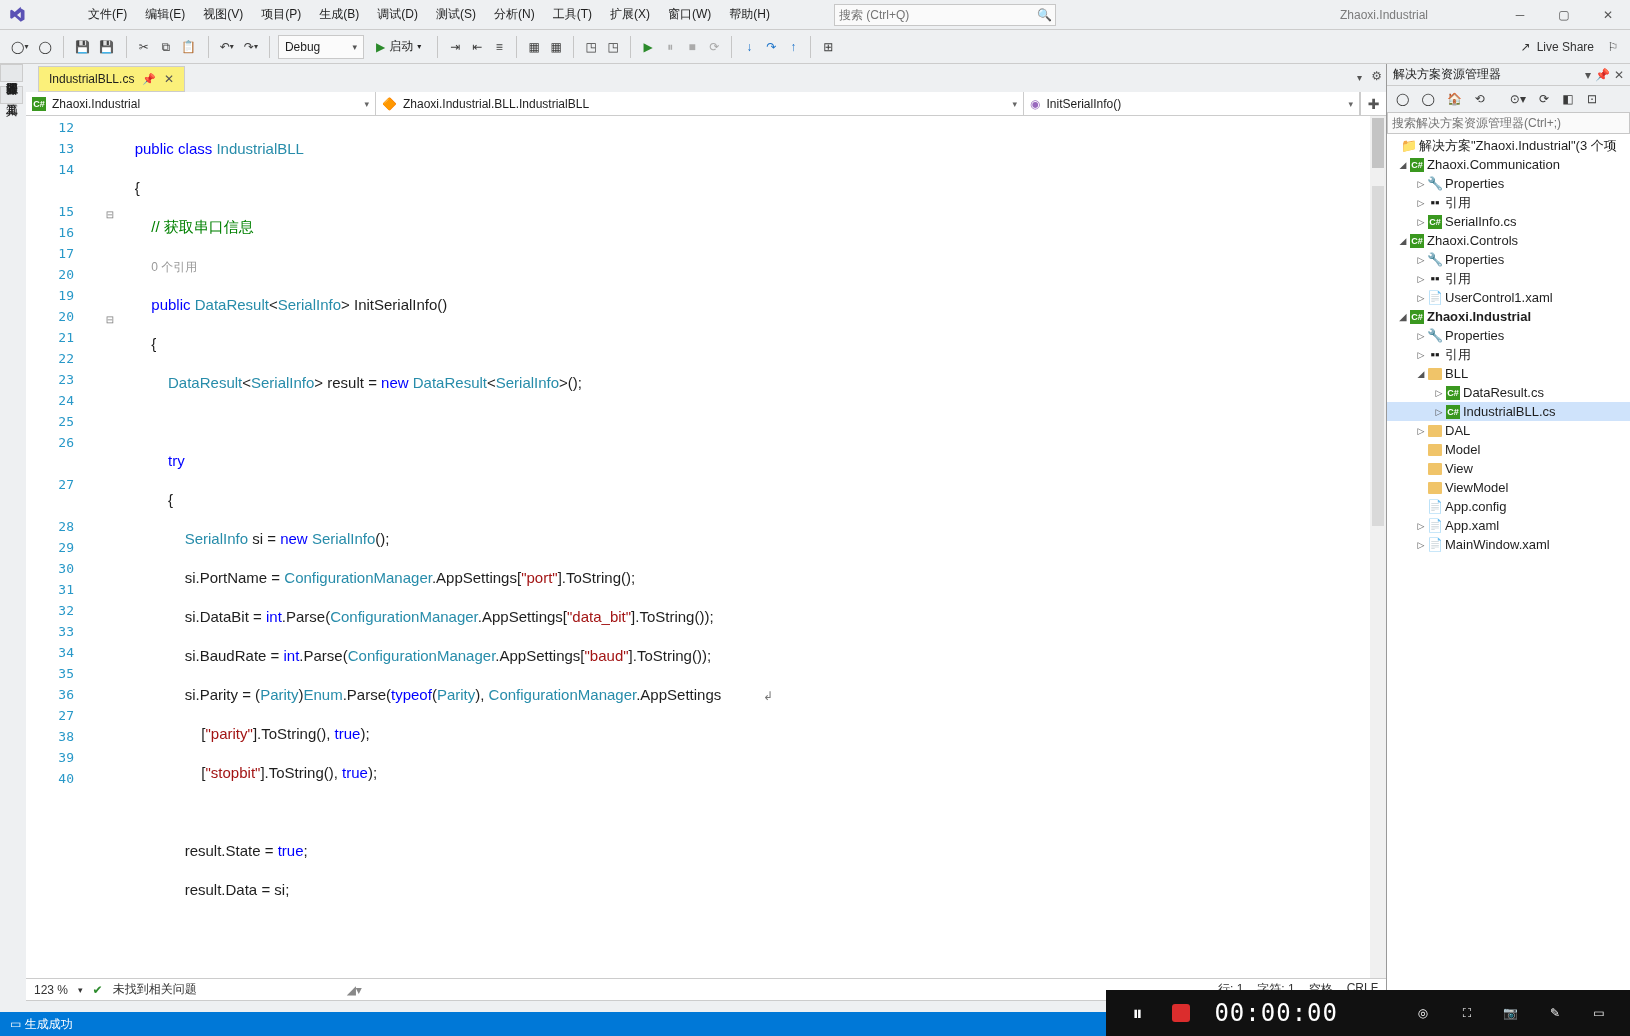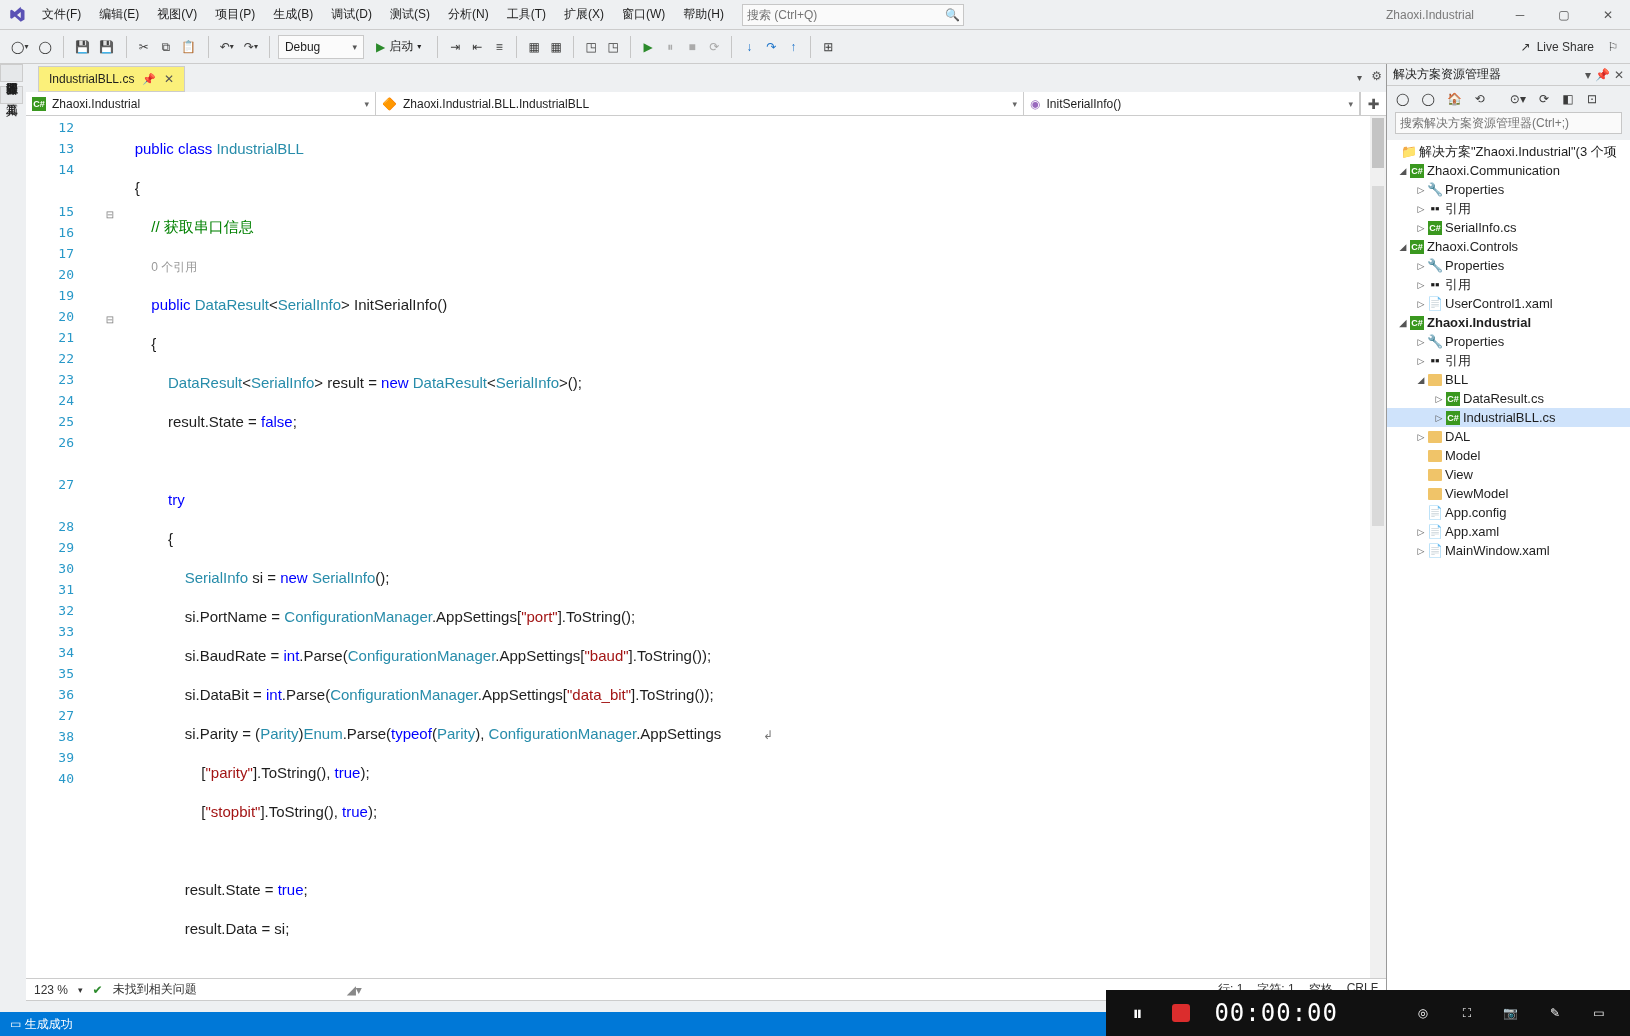--- a/index.html
+++ b/index.html
@@ -1,18 +1,18 @@
 <!DOCTYPE html>
 <html><head>
 <meta charset="utf-8">
 <style>
 * { margin:0; padding:0; box-sizing:border-box; font-family:"Microsoft YaHei","Segoe UI",sans-serif; }
 body { width:1630px; height:1036px; background:#eef0f2; overflow:hidden; position:relative; font-size:12px; color:#1e1e1e; }
 
-.titlebar { height:30px; background:#eef0f2; display:flex; align-items:center; border-bottom:1px solid #ccc; }
+.titlebar { height:30px; background:#eef0f2; display:flex; align-items:center; border-bottom:1px solid #ccc;gap:46px; }
 .vslogo { width:34px; height:30px; display:flex; align-items:center; justify-content:center; color:#5a52b5; font-weight:bold; font-size:14px; }
 .vslogo svg { width:18px; height:18px; }
 .menus { display:flex; gap:2px; }
 .menus div { padding:5px 8px; cursor:default; }
 .search { margin-left:10px; width:222px; height:22px; border:1px solid #c7c7c7; background:#fafafa; display:flex; align-items:center; padding:0 4px; }
 .search input { flex:1; border:none; outline:none; background:transparent; font-size:12px; }
 .search .sicon { width:14px; color:#555;}
 .titproj { margin-left:auto; margin-right:6px; padding:3px 18px; color:#7a7a7a; }
 .winbtns { display:flex; }
 .winbtns div { width:44px; height:30px; display:flex; align-items:center; justify-content:center; color:#555; }
@@ -66,21 +66,21 @@
 .edstatus .right { margin-left:auto; display:flex; gap:14px;}
 .outputtabs { height:22px; background:#eef0f2; border-top:1px solid #ccc; display:flex; align-items:flex-end; }
 .outtab { padding:2px 10px; border:1px solid #ccc; background:#eef0f2; }
 .outtab.active { background:#fff; border-bottom-color:#fff; color:#0066cc;}
 
 .panel { width:244px; background:#eef0f2; display:flex; flex-direction:column; border-left:1px solid #999; }
 .panel-title { height:22px; background:#eef0f2; display:flex; align-items:center; padding:0 6px; border-bottom:1px solid #ccc; font-size:12px;}
 .panel-title .btns { margin-left:auto; display:flex; gap:4px; color:#555;}
 .panel-tb { height:26px; display:flex; align-items:center; gap:6px; padding:0 6px; color:#444; }
 .panel-tb .sp { width:6px;}
-.panel-search { height:28px; margin:0 8px; }
+.panel-search { height:22px; margin:0 0; }
 .panel-search input{ width:100%; height:22px; border:1px solid #c7c7c7; padding:0 4px; font-size:12px; background:#fafafa;}
 .tree { flex:1; background:#fff; overflow:auto; font-size:13px; padding:2px 0;}
 .treerow { height:19px; display:flex; align-items:center; white-space:nowrap; }
 .treerow .exp { width:12px; font-size:9px; color:#555; text-align:center;}
 .treerow .ico { width:16px; display:flex; align-items:center; justify-content:center; margin-right:2px;}
 .treerow.selected { background:#cfe3fb; }
 .treerow.bold { font-weight:bold; }
 .panel-bot { height:22px; display:flex; border-top:1px solid #ccc; }
 .panel-bot div { padding:2px 8px; border-right:1px solid #ccc;}
 .panel-bot .act{ color:#0066cc;}
@@ -268,28 +268,27 @@
           <div class="fold">⊟</div>
       </div>
       <div class="code">
 <div class="cl">    <span class="c-kw">public</span> <span class="c-kw">class</span> <span class="c-type">IndustrialBLL</span></div>
 <div class="cl">    {</div>
 <div class="cl">        <span class="c-com">// 获取串口信息</span></div>
 <div class="cl">        <span class="c-ref">0 个引用</span></div>
 <div class="cl">        <span class="c-kw">public</span> <span class="c-type">DataResult</span>&lt;<span class="c-type">SerialInfo</span>&gt; InitSerialInfo()</div>
 <div class="cl">        {</div>
 <div class="cl">            <span class="c-type">DataResult</span>&lt;<span class="c-type">SerialInfo</span>&gt; result = <span class="c-kw">new</span> <span class="c-type">DataResult</span>&lt;<span class="c-type">SerialInfo</span>&gt;();</div>
-<div class="cl">            result.State = <span class="c-kw">false</span>;</div>
 <div class="cl"></div>
 <div class="cl">            <span class="c-kw">try</span></div>
 <div class="cl">            {</div>
 <div class="cl">                <span class="c-type">SerialInfo</span> si = <span class="c-kw">new</span> <span class="c-type">SerialInfo</span>();</div>
 <div class="cl">                si.PortName = <span class="c-type">ConfigurationManager</span>.AppSettings[<span class="c-str">"port"</span>].ToString();</div>
+<div class="cl">                si.DataBit = <span class="c-kw">int</span>.Parse(<span class="c-type">ConfigurationManager</span>.AppSettings[<span class="c-str">"data_bit"</span>].ToString());</div>
 <div class="cl">                si.BaudRate = <span class="c-kw">int</span>.Parse(<span class="c-type">ConfigurationManager</span>.AppSettings[<span class="c-str">"baud"</span>].ToString());</div>
-<div class="cl">                si.DataBit = <span class="c-kw">int</span>.Parse(<span class="c-type">ConfigurationManager</span>.AppSettings[<span class="c-str">"data_bit"</span>].ToString());</div>
 <div class="cl">                si.Parity = (<span class="c-type">Parity</span>)<span class="c-type">Enum</span>.Parse(<span class="c-kw">typeof</span>(<span class="c-type">Parity</span>), <span class="c-type">ConfigurationManager</span>.AppSettings          <span class="wrapicon">↲</span></div>
 <div class="cl">                    [<span class="c-str">"parity"</span>].ToString(), <span class="c-kw">true</span>);</div>
 <div class="cl">                    [<span class="c-str">"stopbit"</span>].ToString(), <span class="c-kw">true</span>);</div>
 <div class="cl"></div>
 <div class="cl">                result.State = <span class="c-kw">true</span>;</div>
 <div class="cl">                result.Data = si;</div>
 
 
 
 

